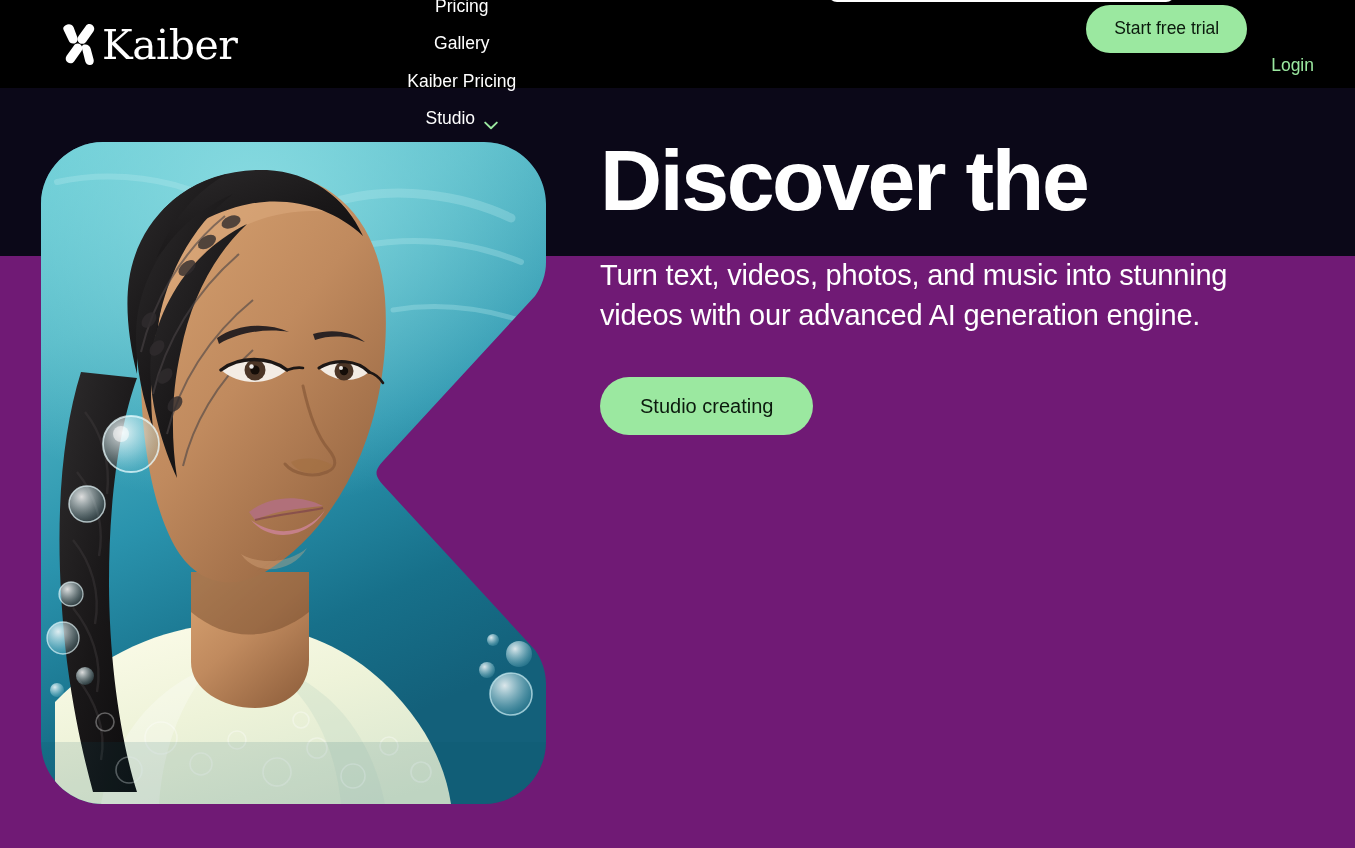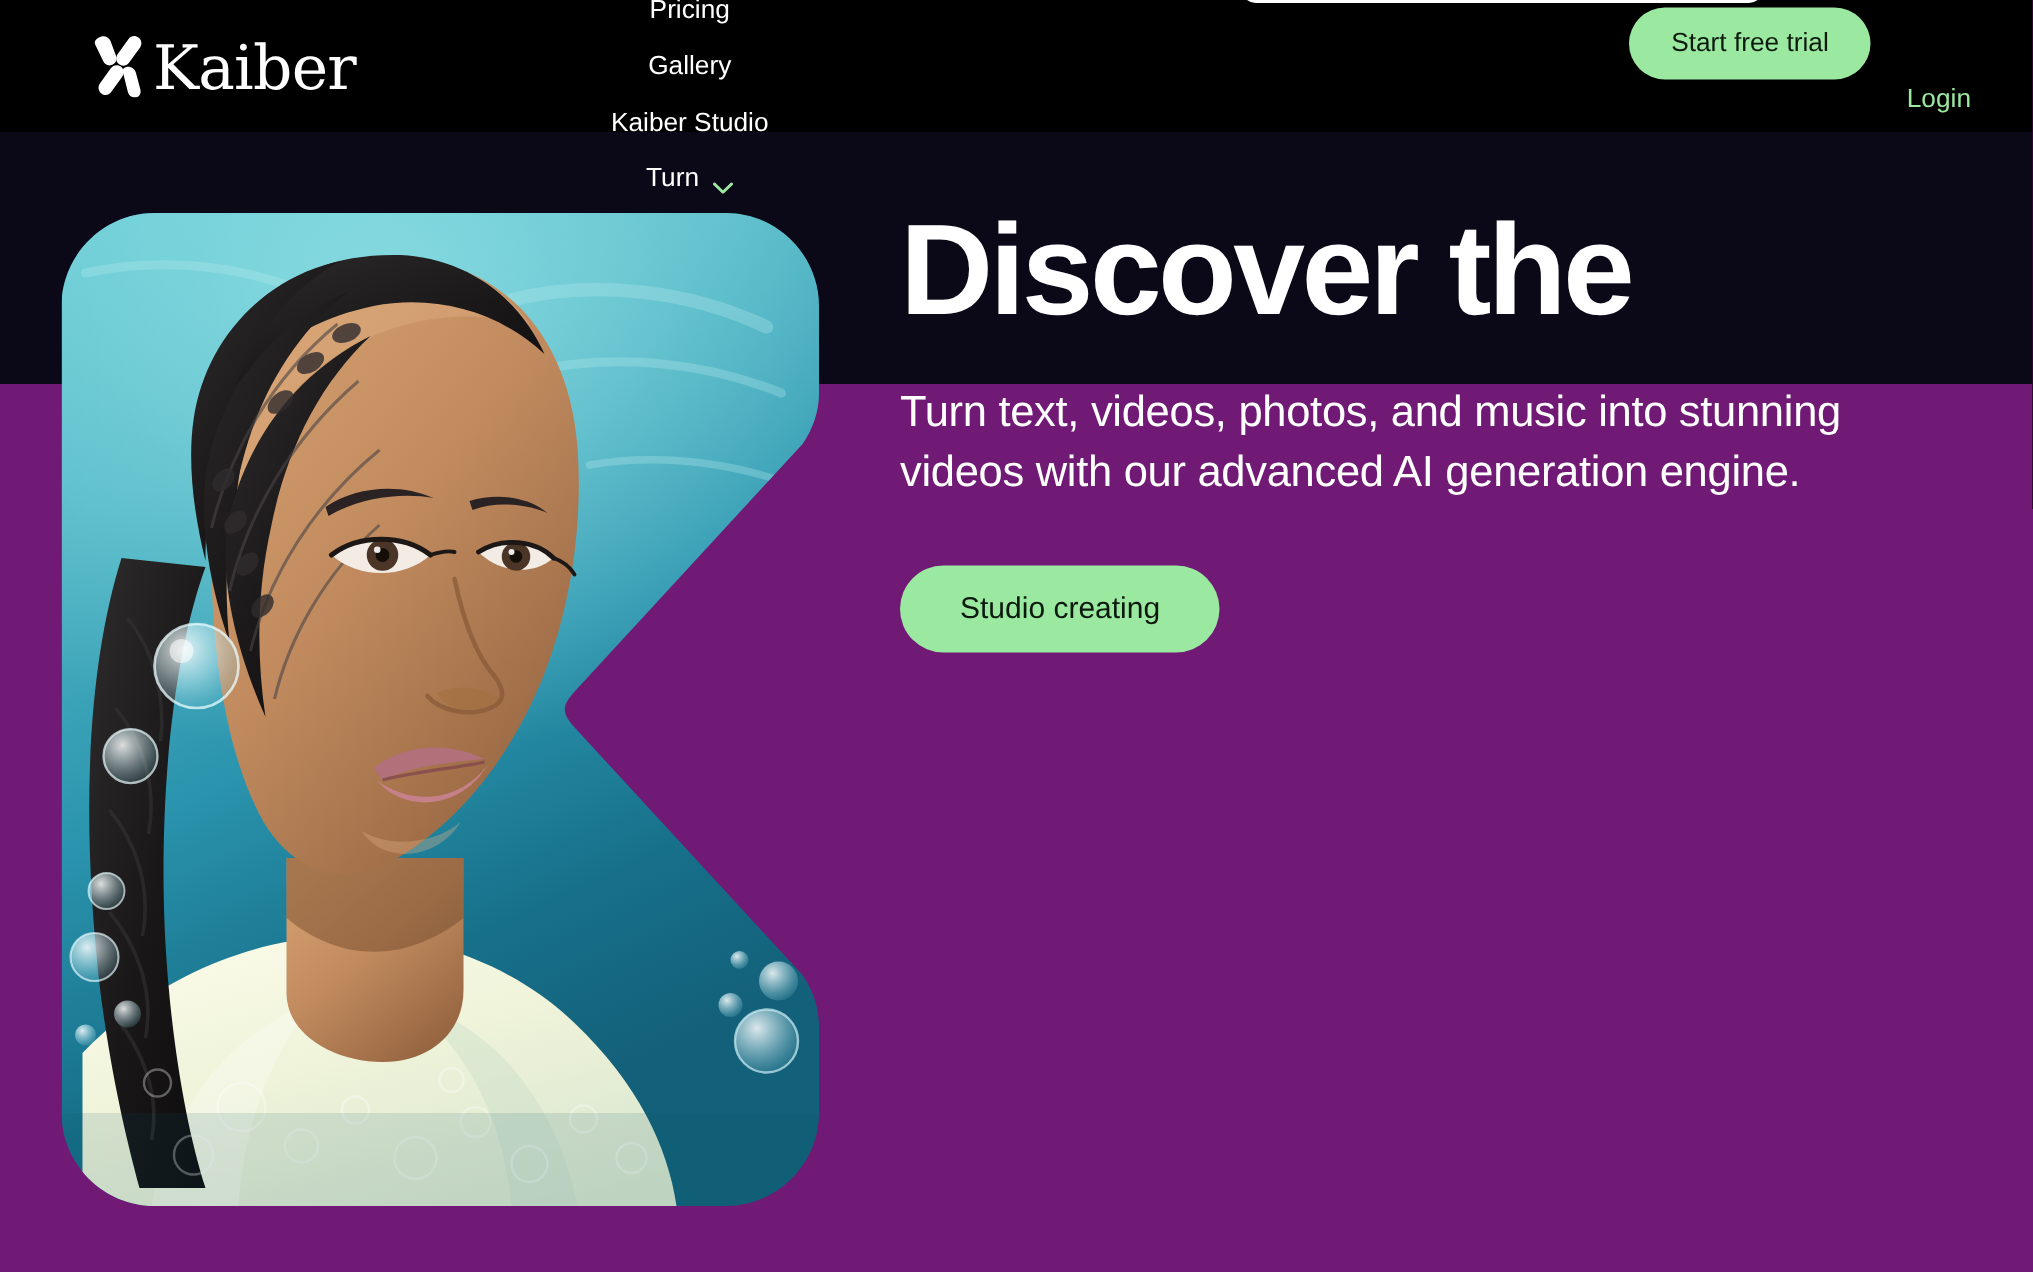--- a/index.html
+++ b/index.html
@@ -235,24 +235,24 @@
       <span class="nav-item">
         <span>Product</span>
       </span>
       <span class="nav-item">
         <span>Pricing</span>
       </span>
       <span class="nav-item">
         <span>Gallery</span>
       </span>
       <span class="nav-item">
-        <span>Kaiber Studio</span>
+        <span>Kaiber Pricing</span>
       </span>
       <span class="nav-item">
-        <span>Turn</span>
+        <span>Studio</span>
         <span class="chev">
           <svg viewBox="0 0 14 9" xmlns="http://www.w3.org/2000/svg" aria-hidden="true">
             <path d="M1.2 1.6 L7 7.2 L12.8 1.6" fill="none" stroke="#9be8a0" stroke-width="1.9" stroke-linecap="round" stroke-linejoin="round"></path>
           </svg>
         </span>
       </span>
     </nav>
 
     <div class="header-right">
       <button class="btn-trial">Start free trial</button>

